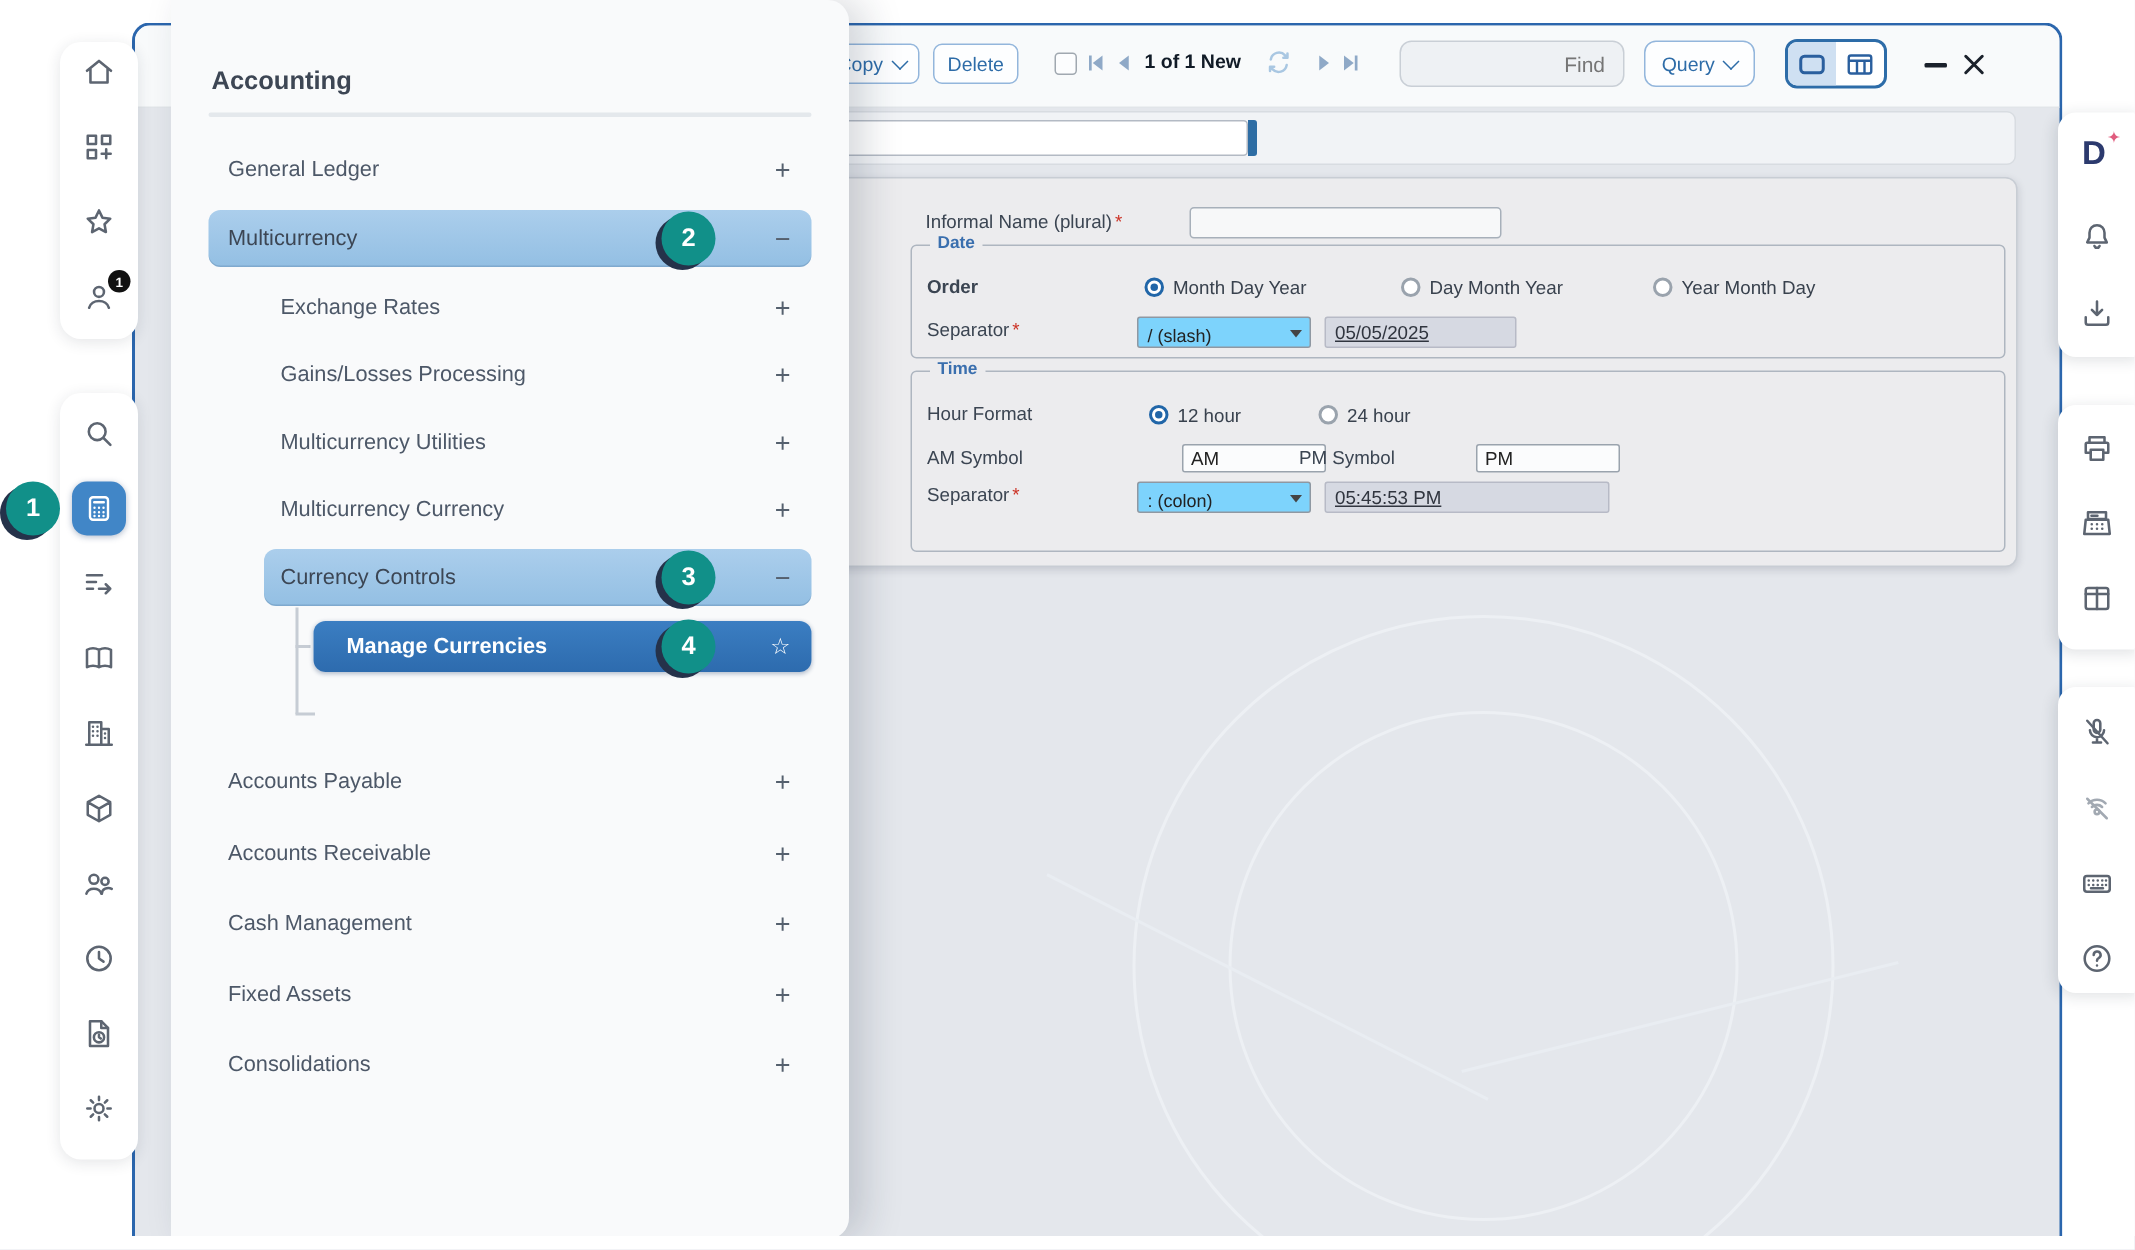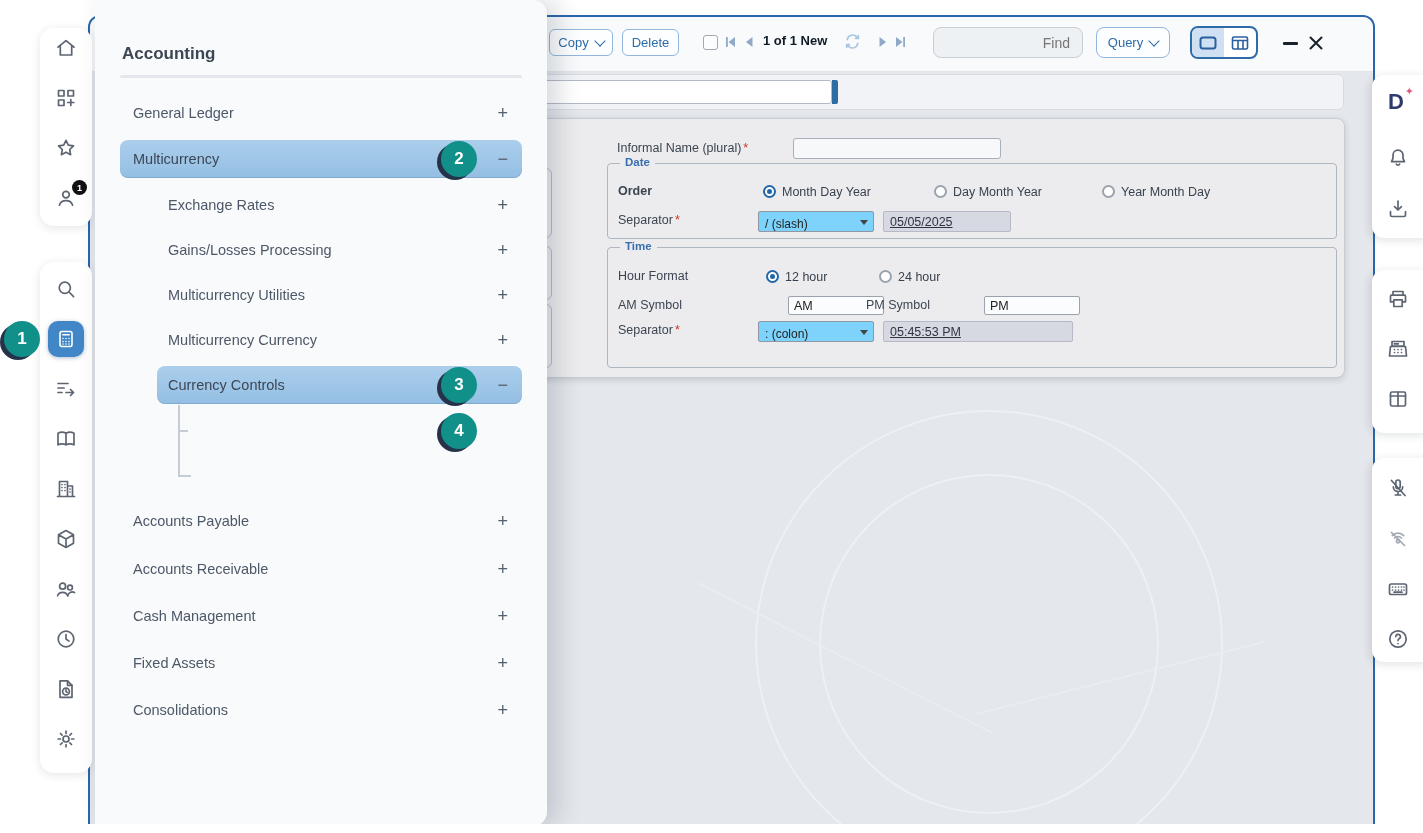--- a/index.html
+++ b/index.html
@@ -49,21 +49,21 @@
 
   
   .rail-card{background:#ffffff;border-radius:14px;box-shadow:0 2px 10px rgba(30,40,60,.12);}
   .i24{width:24px;height:24px;display:block;}
   .i24 svg{width:24px;height:24px;stroke:#5d6571;stroke-width:1.7;fill:none;stroke-linecap:round;stroke-linejoin:round;}
   .active-module{background:#4186c7;border-radius:10px;display:flex;align-items:center;justify-content:center;box-shadow:0 1px 4px rgba(30,60,110,.35);}
   .active-module svg{width:20px;height:20px;stroke:#ffffff;stroke-width:1.6;fill:none;stroke-linecap:round;stroke-linejoin:round;}
   .mini-badge{background:#111;color:#fff;border-radius:50%;width:15px;height:15px;font-size:9px;display:flex;align-items:center;justify-content:center;font-weight:bold;}
 
   
-  .flyout{background:#f9fafb;border-radius:0 14px 14px 0;box-shadow:10px 0 26px rgba(30,40,60,.18);}
+  .flyout{background:#f9fafb;border-radius:0 14px 14px 0;box-shadow:10px 0 26px rgba(30,40,60,.18);margin-left:19px;}
   .fly-title{font-size:17px;font-weight:bold;color:#3d4654;}
   .fly-divider{background:#e4e8ec;border-radius:2px;}
   .m-row{position:absolute;display:flex;align-items:center;border-radius:8px;box-sizing:border-box;}
   .m-label{font-size:14.5px;color:#4d5868;white-space:nowrap;}
   .m-affix{position:absolute;right:14px;font-size:18px;color:#55606e;line-height:1;}
   .hl-light{background:linear-gradient(180deg,#abceec,#93bfe3);box-shadow:inset 0 -1px 0 rgba(40,70,110,.18);}
   .hl-light .m-label{color:#3c4654;}
   .hl-dark{background:linear-gradient(180deg,#3b7ec2,#2d6bae);box-shadow:0 1px 3px rgba(20,50,100,.3);}
   .hl-dark .m-label{color:#ffffff;font-weight:bold;}
   .hl-dark .m-affix{color:#ffffff;font-size:15px;}
@@ -393,20 +393,24 @@
         <span class="m-affix" data-interactable="true">+</span>
     </div>
     <div class="m-row" style="left:25px;top:321px;width:402px;height:38px;padding-left:48px;" data-interactable="true">
       <span class="m-label" data-interactable="false">Multicurrency Currency</span>
         <span class="m-affix" data-interactable="true">+</span>
     </div>
     <div class="m-row hl-light" style="left:62px;top:366px;width:365px;height:38px;padding-left:11px;" data-interactable="true">
       <span class="m-label" data-interactable="false">Currency Controls</span>
         <span class="m-affix" data-interactable="true">−</span>
     </div>
+    <div class="m-row hl-dark" style="left:95px;top:414px;width:332px;height:34px;padding-left:22px;" data-interactable="true">
+      <span class="m-label" data-interactable="false">Manage Currencies</span>
+        <span class="m-affix" data-interactable="true">☆</span>
+    </div>
     <div class="m-row" style="left:25px;top:502px;width:402px;height:38px;padding-left:13px;" data-interactable="true">
       <span class="m-label" data-interactable="false">Accounts Payable</span>
         <span class="m-affix" data-interactable="true">+</span>
     </div>
     <div class="m-row" style="left:25px;top:550px;width:402px;height:38px;padding-left:13px;" data-interactable="true">
       <span class="m-label" data-interactable="false">Accounts Receivable</span>
         <span class="m-affix" data-interactable="true">+</span>
     </div>
     <div class="m-row" style="left:25px;top:597px;width:402px;height:38px;padding-left:13px;" data-interactable="true">
       <span class="m-label" data-interactable="false">Cash Management</span>

